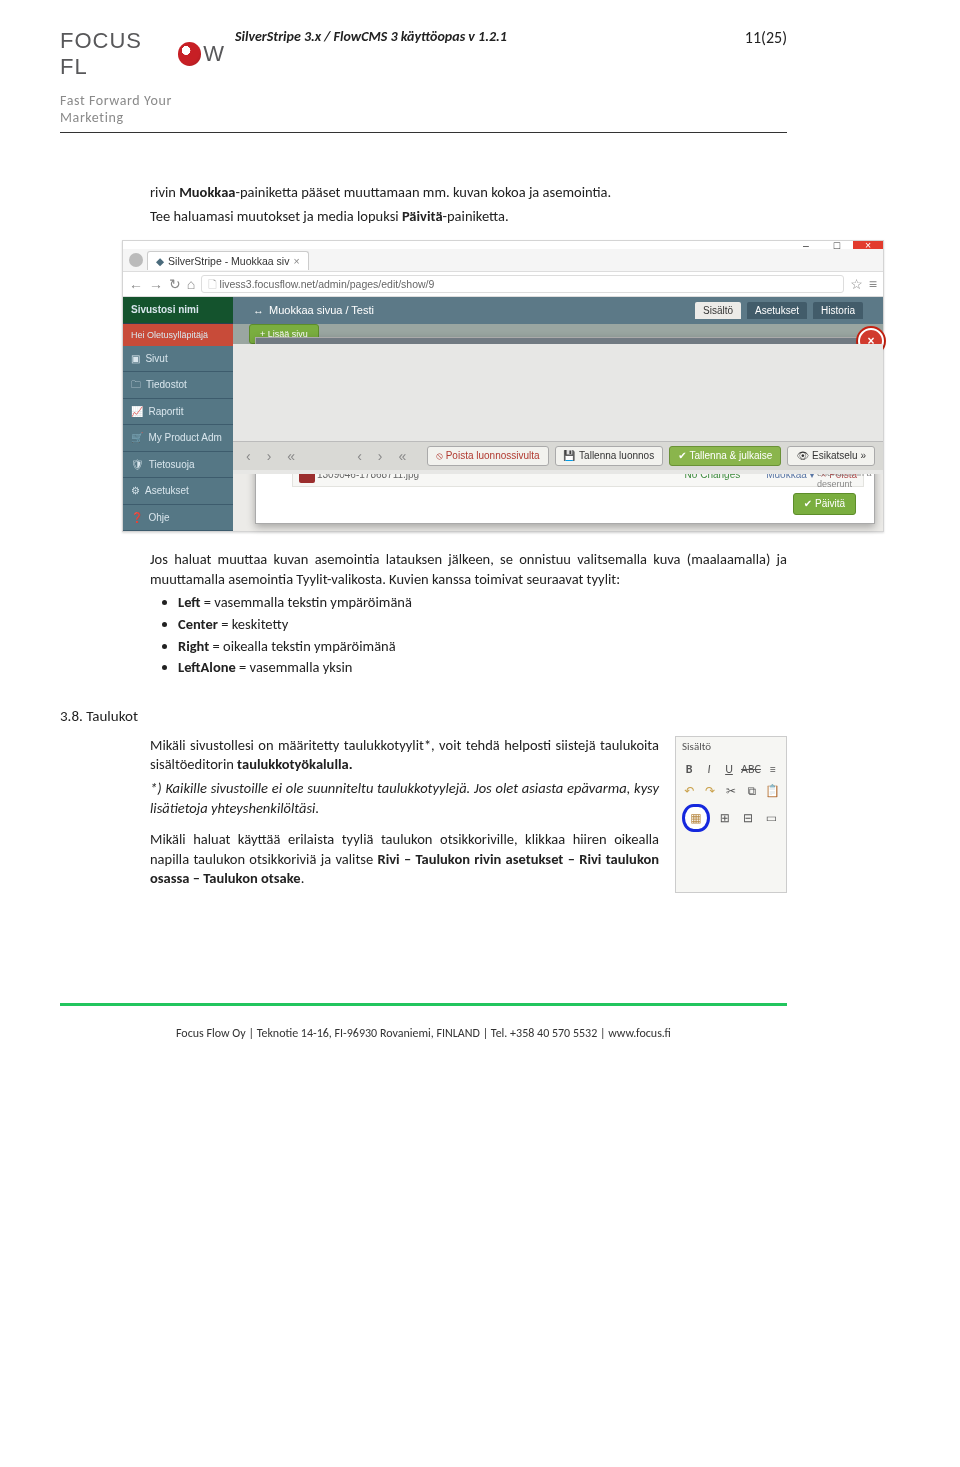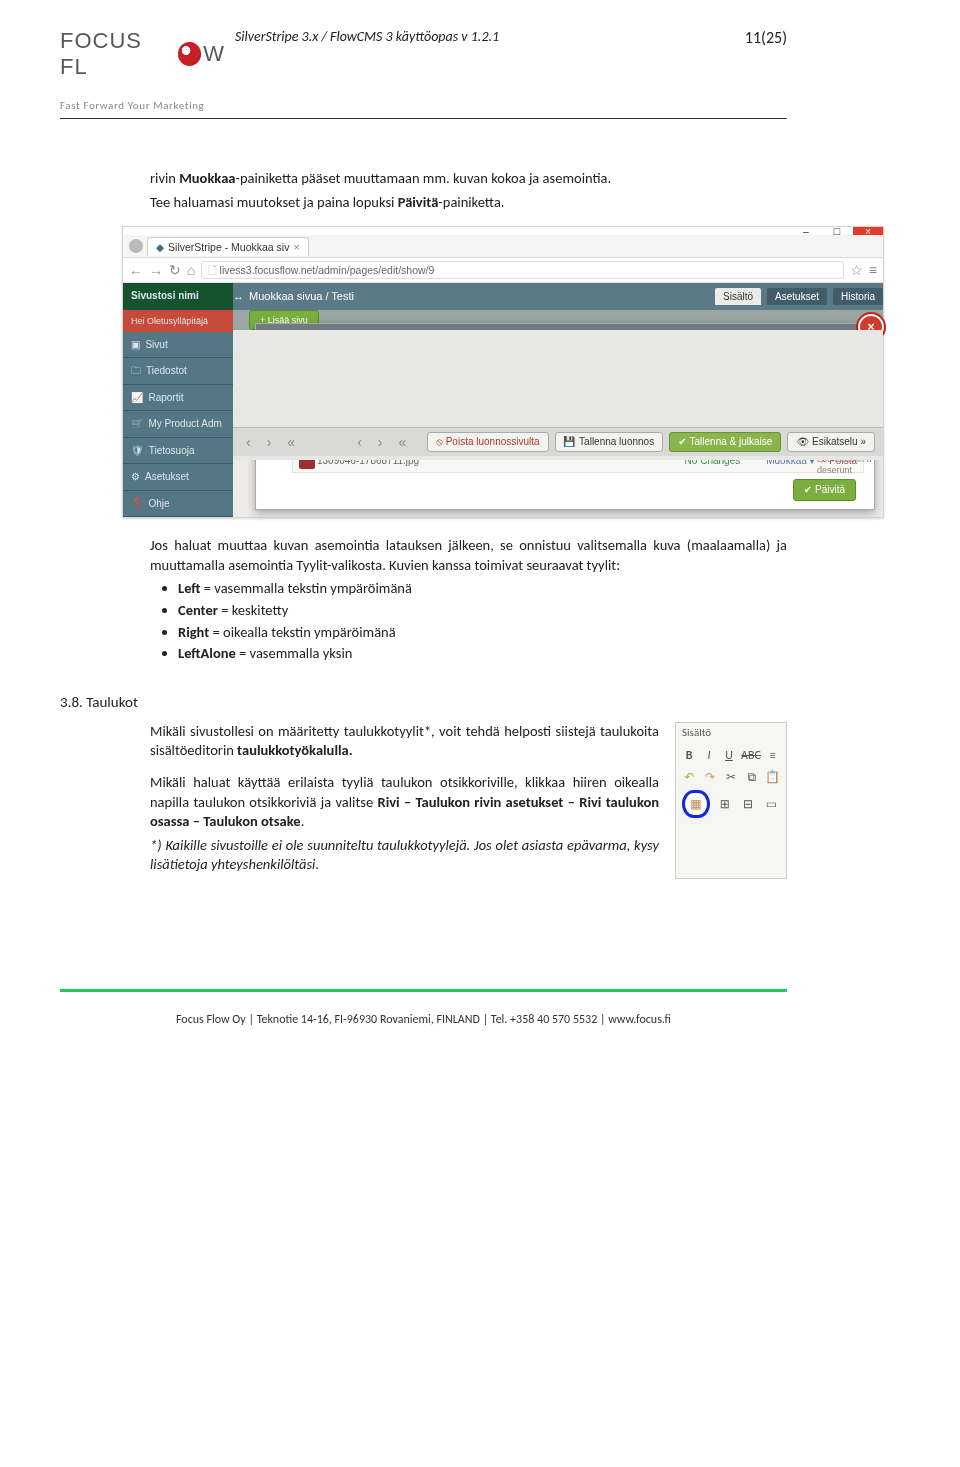--- a/index.html
+++ b/index.html
@@ -36,32 +36,33 @@
   }
   .logo .ff-swirl {
     display: inline-block;
     width: 24px; height: 24px;
     border-radius: 50%;
     background: radial-gradient(circle at 35% 35%, #fff 20%, #c71f25 21% 60%, #9f1c20 100%);
     margin: 0 2px;
     vertical-align: -4px;
   }
   .logo .tagline {
-    font-size: 11px;
+    font-size: 14px;
     color: #8a8a8a;
-    margin-top: 19px;
+    margin-top: 12px;
     letter-spacing: .6px;
   }
   .doc-title {
     flex: 1;
     text-align: left;
     font-style: italic;
     font-size: 14px;
     color: #222;
     padding-left: 10px;
+    font-weight: bold;
   }
   .pagecount {
     font-size: 16px;
     color: #222;
   }
   .hr {
     border: 0;
     border-top: 1px solid #333;
     margin: 6px 0 0 0;
   }
@@ -151,21 +152,21 @@
   }
   .cms-left .navitem {
     padding:6px 8px; border-bottom:1px solid #3d5c6d;
     display:flex; align-items:center; gap:5px;
     background:#557785;
   }
   .cms-left .navitem:first-of-type { background:#3b5a69; }
   .cms-main { flex:1; position:relative; background:#ecebe8; }
   .bc {
     background:#5c7987; color:#fff;
-    padding:6px 0; font-size:11px;
+    padding:6px 20px; font-size:11px;
     display:flex; justify-content:space-between;
   }
   .bc .tabs span {
     background:#425c6a; padding:3px 8px; margin-left:3px;
     border-radius:2px 2px 0 0; font-size:10px;
   }
   .bc .tabs span.active { background:#ecebe8; color:#333; }
   .subbar {
     background:#9aa6a1; height:20px;
     display:flex; align-items:center; padding-left:16px;
@@ -314,21 +315,21 @@
     <div class="doc-title">SilverStripe 3.x / FlowCMS 3 käyttöopas v 1.2.1</div>
     <div class="pagecount">11(25)</div>
   </div>
   <hr class="hr">
 
   <div class="content">
     <p>
       <span>rivin </span><b>Muokkaa</b><span>-painiketta pääset muuttamaan mm. kuvan kokoa ja asemointia.</span>
     </p>
     <p>
-      <span>Tee haluamasi muutokset ja paina lopuksi </span><b>Päivitä</b><span>-painiketta.</span>
+      <span>Tee haluamasi muutokset ja media lopuksi </span><b>Päivitä</b><span>-painiketta.</span>
     </p>
 
     <div class="shot">
       <div class="win-title">
         <div class="box">–</div>
         <div class="box">□</div>
         <div class="box red">×</div>
       </div>
       <div class="browser-tab">
         <div class="incog"></div>
@@ -483,24 +484,24 @@
       <li><b>LeftAlone</b><span> = vasemmalla yksin</span></li>
     </ul>
 
     <div class="section-head">3.8. Taulukot</div>
 
     <div class="taulukot-wrap">
       <div class="txt">
         <p>
           <span>Mikäli sivustollesi on määritetty taulukkotyylit*, voit tehdä helposti siistejä taulukoita sisältöeditorin </span><b>taulukkotyökalulla.</b>
         </p>
+        <p style="font-style:italic">*) Kaikille sivustoille ei ole suunniteltu taulukkotyylejä. Jos olet asiasta epävarma, kysy lisätietoja yhteyshenkilöltäsi.</p>
         <p style="margin-top:12px">
           <span>Mikäli haluat käyttää erilaista tyyliä taulukon otsikkoriville, klikkaa hiiren oikealla napilla taulukon otsikkoriviä ja valitse </span><b>Rivi – Taulukon rivin asetukset – Rivi taulukon osassa – Taulukon otsake</b><span>.</span>
         </p>
-        <p style="font-style:italic">*) Kaikille sivustoille ei ole suunniteltu taulukkotyylejä. Jos olet asiasta epävarma, kysy lisätietoja yhteyshenkilöltäsi.</p>
       </div>
 
       <div class="toolbar-img">
         <div class="head">Sisältö</div>
         <div class="row">
           <span class="ic">
               <b>B</b>
             </span>
           <span class="ic">
               <i>I</i>

